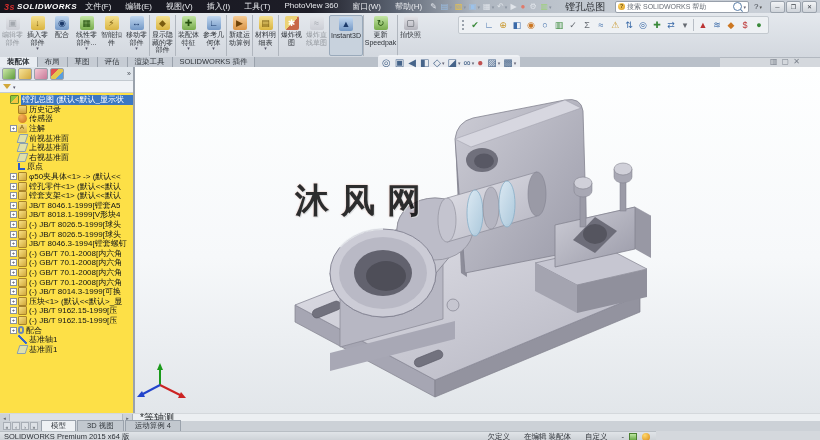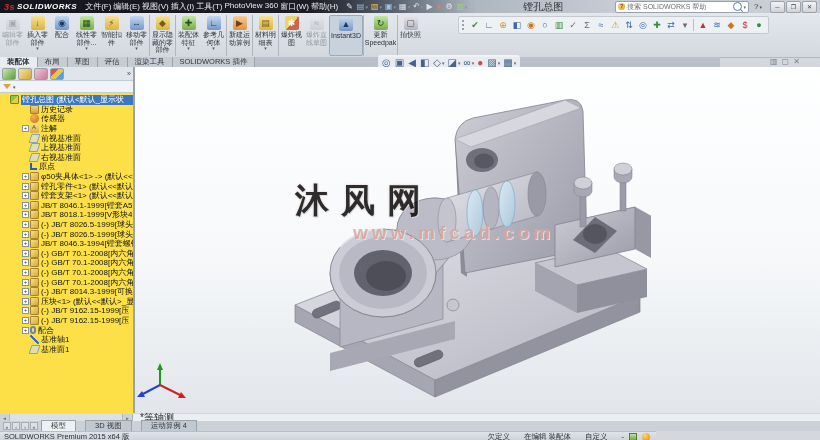--- a/index.html
+++ b/index.html
@@ -7,21 +7,21 @@
        font-family:"Liberation Sans","DejaVu Sans",sans-serif;background:#d4d8dd;
        -webkit-font-smoothing:antialiased;}
   .abs{position:absolute;}
   
   .titlebar{left:0;top:0;width:820px;height:13px;display:flex;align-items:center;
     background:linear-gradient(90deg,#15151d 0%,#1d1d27 38%,#5a6270 48%,#aeb6c0 58%,#c6ccd4 75%,#c9cfd7 100%);
     font-size:8px;color:#e8eaee;}
   .logo{display:flex;font-weight:bold;font-style:italic;letter-spacing:.5px;
     padding:0 8px 0 4px;font-size:8px;color:#fff;}
   .logo-mark{color:#d02c2c;margin-right:2px;font-size:9px;}
-  .menus{display:flex;gap:2px;margin-right:8px;}
+  .menus{display:flex;gap:14px;margin-right:8px;}
   .menu{cursor:default;}
   .qa{display:flex;align-items:center;gap:3px;margin-right:4px;}
   .qi{display:inline-flex;align-items:center;font-size:8px;color:#dfe3e8;}
   .qi i{font-style:normal;}
   .qarr{font-size:5px;color:#8a93a0;margin-left:1px;font-weight:normal;}
   .qa-yellow{color:#e8c24a;} .qa-blue{color:#9cc2ea;} .qa-plain{color:#e0e4ea;} .qa-green{color:#9ed07c;} .qa-red{color:#e07a6a;}
   .doc-title{flex:1;text-align:center;color:#2c2f34;font-size:10px;}
   .search{display:flex;align-items:center;background:#fff;border:1px solid #98a0ab;border-radius:2px;
     height:10px;width:128px;padding:0 2px;color:#6a7078;font-size:7px;gap:2px;}
   .s-ball{width:7px;height:7px;border-radius:50%;background:radial-gradient(circle at 35% 30%,#ffd76a,#d89a20);
@@ -80,21 +80,21 @@
   .pt-pink{background:linear-gradient(135deg,#f4c8d4,#c87898);}
   .pt-color{background:linear-gradient(135deg,#e05050 33%,#e4c84e 33%,#e4c84e 66%,#5a9ede 66%);}
   .pmore{margin-left:auto;font-size:7px;color:#4a5058;}
   .filterrow{height:11px;background:#f0f3f7;border-bottom:1px solid #c6ccd3;display:flex;align-items:center;
     padding:0 3px;gap:2px;}
   .funnel{width:0;height:0;border-left:4px solid transparent;border-right:4px solid transparent;
     border-top:5px solid #d2a83c;}
   .farr{font-size:5px;color:#556;}
   .tree{padding-top:2px;background:#fde047;height:100%;}
   .trow{display:flex;align-items:center;height:9.6px;font-size:8px;white-space:nowrap;
-    padding-left:22px;color:#101418;overflow:hidden;}
+    padding-left:10px;color:#101418;overflow:hidden;}
   .trow.root{padding-left:2px;}
   .texp{flex:none;width:7px;height:7px;box-sizing:border-box;border:1px solid #8a92a0;background:#fff;
     font-size:6px;line-height:5px;text-align:center;margin-right:1px;color:#445;}
   .texp:empty{border:none;background:transparent;}
   .ti{flex:none;width:9px;height:9px;margin-right:2px;border-radius:1px;position:relative;}
   .icon-asm{background:linear-gradient(135deg,#8cc63f 50%,#f5c542 50%);border:1px solid #6a8a2a;box-sizing:border-box;}
   .icon-hist{background:linear-gradient(#f0d47a,#d0a43c);border:1px solid #a87e22;box-sizing:border-box;}
   .icon-sens{background:radial-gradient(circle at 35% 30%,#f4b05a,#c87018);border-radius:50%;}
   .icon-ann{background:linear-gradient(#f4dc86,#d8ae44);box-sizing:border-box;}
   .icon-ann::after{content:"A";position:absolute;left:2px;top:0;font-size:6px;color:#6a4c08;}
@@ -672,21 +672,20 @@
     <polygon points="51,35 43,35 46,29" fill="#cc2222"></polygon>
     <line x1="25" y1="22" x2="6" y2="32" stroke="#2244cc" stroke-width="2"></line>
     <polygon points="2,34 10,34 7,28" fill="#2244cc"></polygon>
   </svg>
 </div>
 
 <div class="abs watermark">
   <div class="wm-row">
     <div class="wm-title">沐风网</div>
   </div>
-  <div class="wm-url">www.mfcad.com</div>
 </div>
 
 <div class="abs headsup">
 
 <span class="huicon">
       <i style="font-style:normal">◎</i>
       <b></b>
     </span>
     <span class="huicon">
       <i style="font-style:normal">▣</i>
@@ -735,21 +734,21 @@
 </div>
 
 <div class="abs doctabs">
   <div class="dnav">
 
   <span>«</span>
       <span>‹</span>
       <span>›</span>
       <span>»</span>
     </div>
-  <span style="display:flex;align-items:flex-end;gap:8px;">
+  <span style="display:flex;align-items:flex-end;">
 
   <span class="dtab active">模型</span>
       <span class="dtab">3D 视图</span>
       <span class="dtab">运动算例 4</span>
     </span>
 </div>
 
 <div class="abs statusbar">
   <span class="sb-left">SOLIDWORKS Premium 2015 x64 版</span>
   <div class="sb-right">

